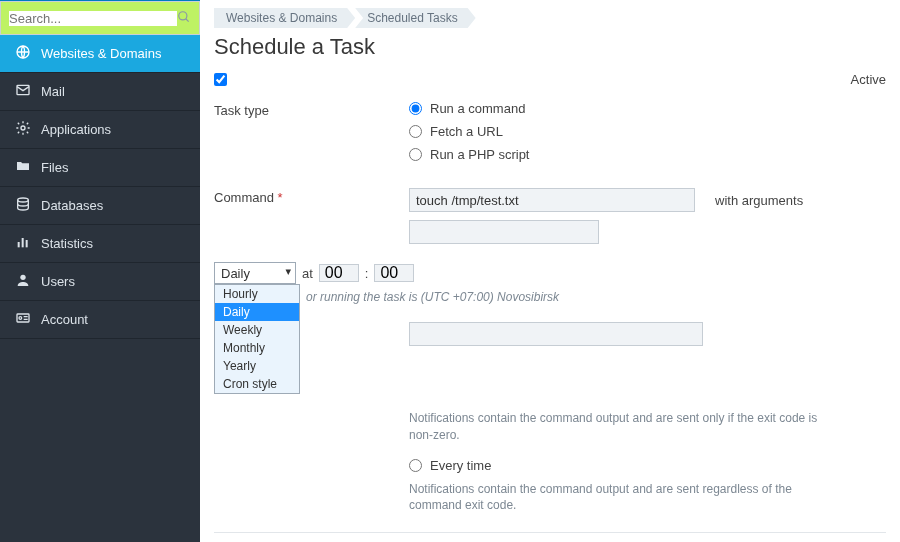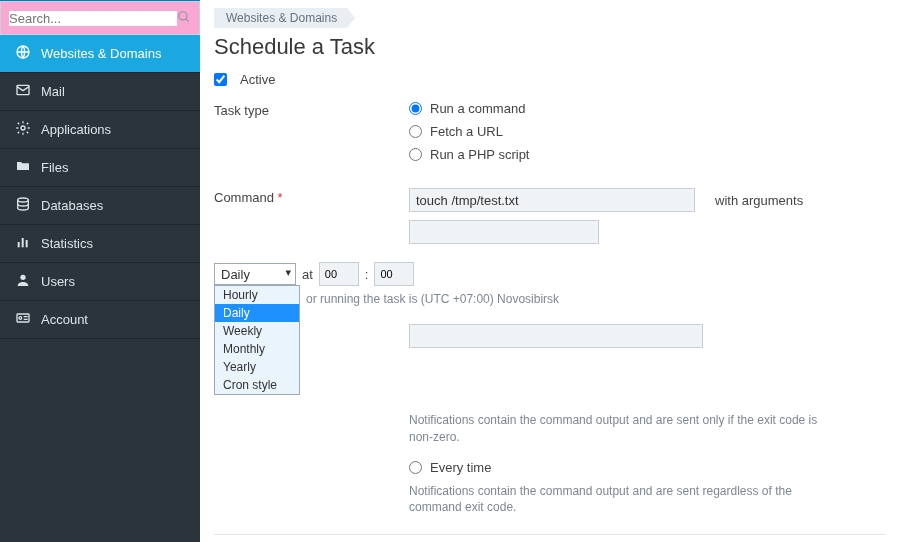--- a/index.html
+++ b/index.html
@@ -17,21 +17,21 @@
 
 .sidebar {
   width: 200px;
   background: #2b333d;
   color: #e8ebee;
   display: flex;
   flex-direction: column;
   border-top: 1px solid #007bc2;
 }
 .search-wrap {
-  background: #f9a8d4;
+  background: #bef264;
   border: 1px solid #c9d0d6;
   margin: 0;
   height: 34px;
   display: flex;
   align-items: center;
   padding: 0 8px;
 }
 .search-wrap input {
   border: none;
   outline: none;
@@ -137,24 +137,24 @@
   position: absolute;
   right: 4px;
   top: 2px;
   font-size: 11px;
 }
 .at { color: #444; }
 .numbox {
   border: 1px solid #c6cdd4;
   background: #f0f3f6;
   width: 40px;
-  height: 24px;
+  height: 18px;
   text-align: left;
   padding: 0 5px;
-  font-size: 11px;
+  font-size: 16px;
 }
 .tzhint {
   color: #7d8893;
   font-size: 12px;
   margin-top: 6px;
 }
 
 
 .dropdown {
   position: absolute;
@@ -186,21 +186,21 @@
 }
 
 .footer {
   border-top: 1px solid #e2e6ea;
   margin-top: 16px;
   padding-top: 14px;
   display: flex;
   align-items: center;
 }
 
-.chk-line { display: flex; align-items: center; gap: 13px; color: #444; }
+.chk-line { display: flex; align-items: center; gap: 13px; color: #444; justify-content: space-between; }
 </style>
 </head>
 <body>
 
 <div class="layout">
   <aside class="sidebar">
     <div class="search-wrap">
       <input type="text" placeholder="Search..." style="">
       <span class="sicon">
         <svg width="14" height="14" viewBox="0 0 24 24" fill="none" stroke="currentColor" stroke-width="2">
@@ -283,20 +283,21 @@
             </svg>
         </span>
         <span>Account</span>
       </li>
     </ul>
   </aside>
 
   <main class="main">
     <div class="crumbs">
       <div class="crumb">Websites &amp; Domains</div>
+      <div class="crumb">Scheduled Tasks</div>
     </div>
 
     <h1 class="page-title">Schedule a Task</h1>
 
     <div class="chk-line" style="margin-bottom:14px;">
       <input type="checkbox" checked="" style="">
       <span>Active</span>
     </div>
 
     <div class="row">
@@ -346,21 +347,21 @@
               <div>Monthly</div>
               <div>Yearly</div>
               <div>Cron style</div>
             </div>
           </div>
           <span class="at">at</span>
           <input class="numbox" value="00" style="">
           <span class="at">:</span>
           <input class="numbox" value="00" style="">
         </div>
-        <div class="tzhint" style="margin-left:92px;">or running the task is (UTC +07:00) Novosibirsk</div>
+        <div class="tzhint" style="margin-left:92px;font-style:italic;">or running the task is (UTC +07:00) Novosibirsk</div>
       </div>
     </div>
 
     <div class="row">
       <div class="label-col">Description</div>
       <div class="field-col">
         <input class="txt desc-input" value="" style="">
       </div>
     </div>
 

